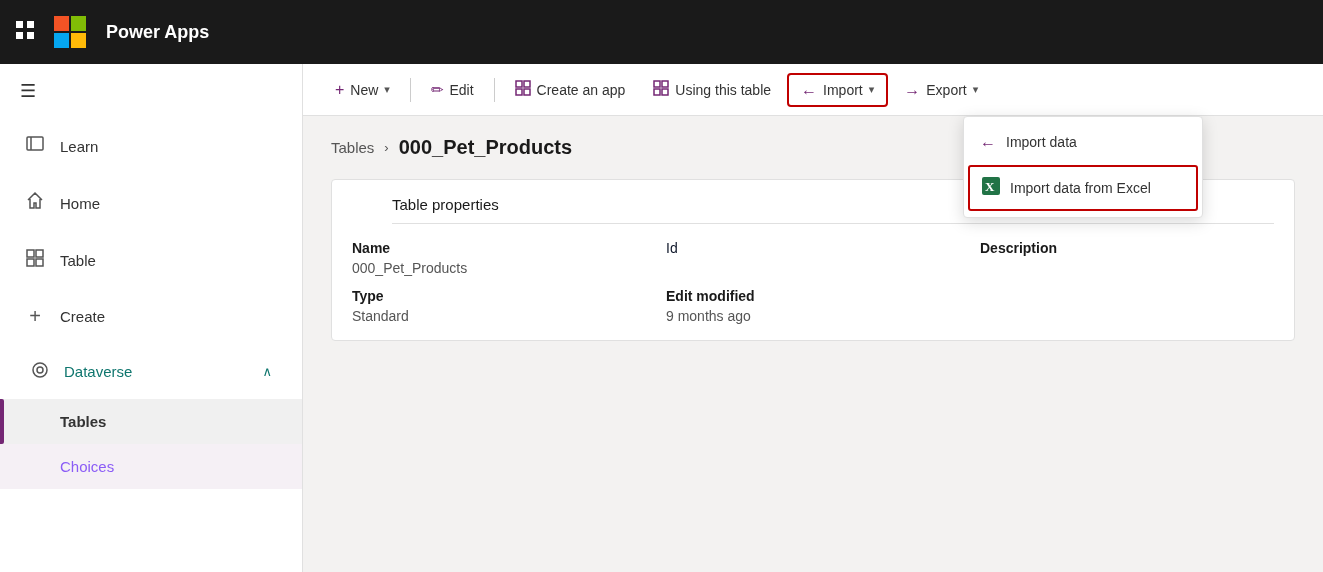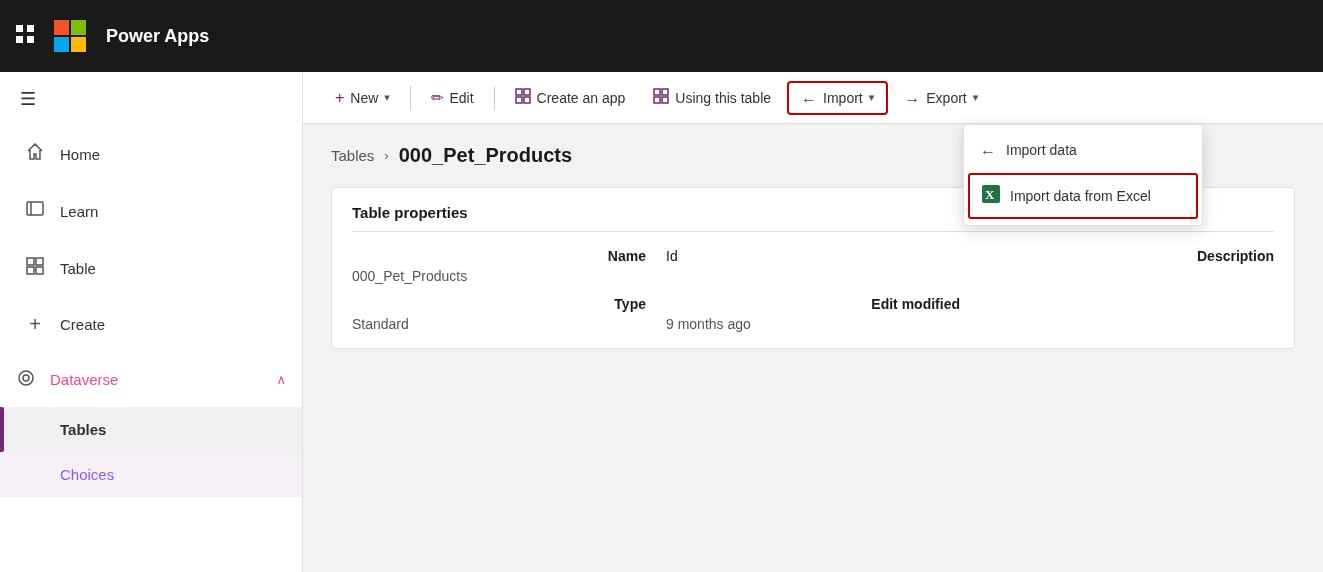--- a/index.html
+++ b/index.html
@@ -3,21 +3,21 @@
   <meta charset="utf-8">
   <style>
     * { margin: 0; padding: 0; box-sizing: border-box; }
     body { font-family: 'Segoe UI', sans-serif; width: 1323px; height: 572px; overflow: hidden; background: #f3f2f1; }
 
     
     .topbar {
       display: flex;
       align-items: center;
       background: #1a1a1a;
-      height: 72px;
+      height: 64px;
       padding: 0 16px;
       gap: 12px;
     }
     .topbar-grid-icon { color: #fff; font-size: 18px; cursor: pointer; margin-right: 8px; }
     .ms-logo {
       display: flex;
       width: 32px;
       height: 32px;
       flex-shrink: 0;
     }
@@ -105,24 +105,24 @@
       border-radius: 0 2px 2px 0;
     }
     .sidebar-sub-item.choices-item {
       color: #8b5cf6;
       background: #f5f0f5;
     }
     .dataverse-row {
       display: flex;
       align-items: center;
       gap: 14px;
-      padding: 16px 16px;
+      padding: 16px 30px;
       cursor: pointer;
       font-size: 15px;
-      color: #ec4899;
+      color: #0f766e;
     }
     .dataverse-row .expand-icon { margin-left: auto; font-size: 13px; }
 
     
     .content-area {
       flex: 1;
       display: flex;
       flex-direction: column;
       background: #f3f2f1;
       position: relative;
@@ -175,38 +175,38 @@
     .breadcrumb-chevron { color: #555; font-size: 13px; }
     .breadcrumb-current { font-weight: 700; font-size: 20px; color: #1a1a1a; }
 
     .table-props-section {
       background: #fff;
       border: 1px solid #e0e0e0;
       border-radius: 4px;
       padding: 16px 20px;
     }
     .table-props-title {
-      font-weight: 700;
+      font-weight: 400;
       font-size: 15px;
       margin-bottom: 16px;
       color: #1a1a1a;
       border-bottom: 1px solid #e0e0e0;
       padding-bottom: 10px;
+      margin-left: 40px;
     }
     .props-grid {
       display: grid;
       grid-template-columns: 1fr 1fr 1fr;
       gap: 12px 20px;
     }
     .prop-label {
       font-weight: 700;
       font-size: 14px;
       color: #1a1a1a;
       margin-bottom: 4px;
-      text-align: right;
     }
     .prop-value {
       font-size: 14px;
       color: #555;
     }
     .prop-value.purple { color: #0f172a; }
 
     
     .dropdown-overlay {
       position: absolute;
@@ -262,33 +262,33 @@
 <div class="main-layout">
 
   <div class="sidebar">
     <div class="sidebar-hamburger">
       <span>☰</span>
     </div>
     <nav class="sidebar-nav">
       <div class="sidebar-item">
         <span class="sidebar-icon">
           <svg width="20" height="20" viewBox="0 0 20 20" fill="none" stroke="#555" stroke-width="1.5">
-            <path d="M3 9L10 2l7 7M5 8v9h4v-5h2v5h4V8"></path>
-          </svg>
-        </span>
-        <span>Home</span>
+            <rect x="2" y="3" width="16" height="13" rx="1"></rect>
+              <line x1="6" y1="3" x2="6" y2="16"></line>
+          </svg>
+        </span>
+        <span>Learn</span>
       </div>
       <div class="sidebar-item">
         <span class="sidebar-icon">
           <svg width="20" height="20" viewBox="0 0 20 20" fill="none" stroke="#555" stroke-width="1.5">
-            <rect x="2" y="3" width="16" height="13" rx="1"></rect>
-              <line x1="6" y1="3" x2="6" y2="16"></line>
-          </svg>
-        </span>
-        <span>Learn</span>
+            <path d="M3 9L10 2l7 7M5 8v9h4v-5h2v5h4V8"></path>
+          </svg>
+        </span>
+        <span>Home</span>
       </div>
       <div class="sidebar-item">
         <span class="sidebar-icon">
           <svg width="20" height="20" viewBox="0 0 20 20" fill="none" stroke="#555" stroke-width="1.5">
             <rect x="2" y="2" width="7" height="7"></rect>
               <rect x="11" y="2" width="7" height="7"></rect>
             <rect x="2" y="11" width="7" height="7"></rect>
               <rect x="11" y="11" width="7" height="7"></rect>
           </svg>
         </span>

